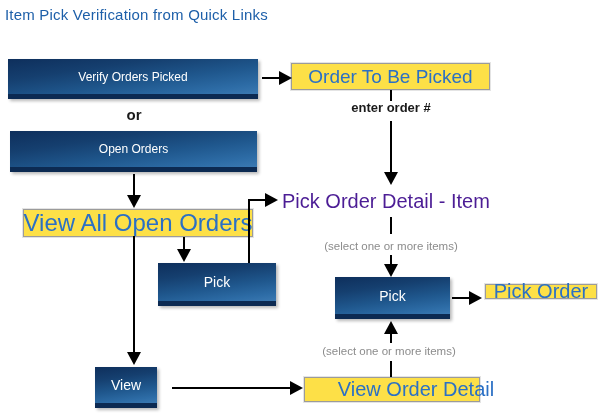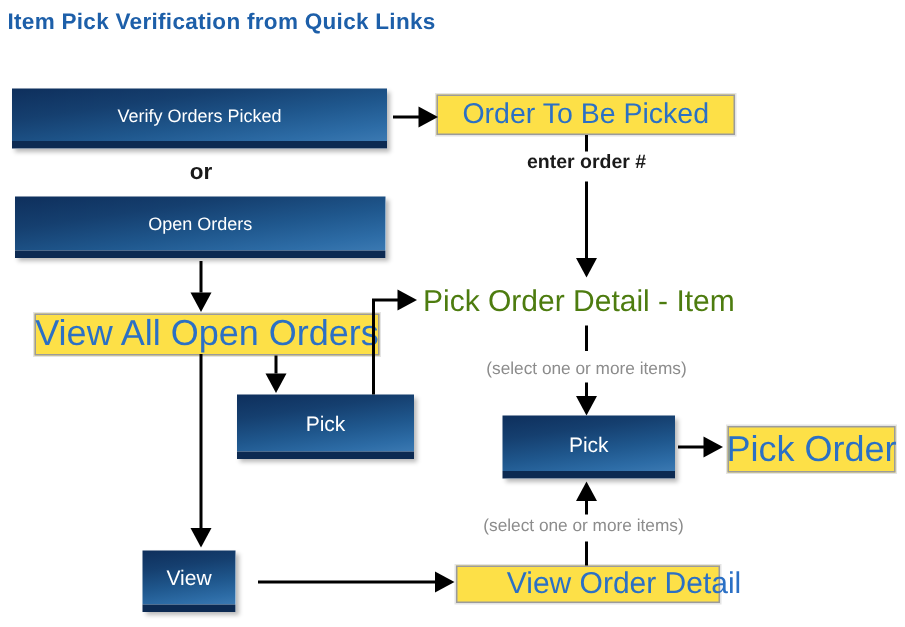--- a/index.html
+++ b/index.html
@@ -1,39 +1,39 @@
 <!DOCTYPE html>
 <html><head>
 <meta charset="utf-8">
 <style>
   html,body{margin:0;padding:0;background:#fff;}
   #stage{
     position:relative;width:603px;height:418px;background:#fff;overflow:hidden;
     font-family:"Liberation Sans","DejaVu Sans",sans-serif;
   }
   .title{
-    position:absolute;left:5px;top:6px;font-size:15px;font-weight:bold;color:#1d5fa9;
+    position:absolute;left:5px;top:6px;font-size:15px;font-weight:normal;color:#1d5fa9;
     letter-spacing:.2px;
   }
   .btn{
     position:absolute;display:flex;align-items:center;justify-content:center;
     background:linear-gradient(172deg,#0e2f5c 0%,#153f6f 30%,#1f578d 60%,#2d6ca6 85%,#3b79b2 100%);
     border-bottom:5px solid #0c2a52;
     box-shadow:2px 2px 3px rgba(0,0,0,.28);
     color:#fff;box-sizing:border-box;cursor:pointer;
   }
   .btn.big{font-weight:normal;font-size:12px;}
   .btn.small{font-size:14px;}
   .linkbox{
     position:absolute;display:flex;align-items:center;justify-content:center;
     background:#fde047;border:1px solid #9b9b9b;box-shadow:0 0 0 1px #e4e4e4;
     color:#2b70c5;box-sizing:border-box;white-space:nowrap;cursor:pointer;
   }
   .linktext{
-    position:absolute;color:#4d7c0f;font-size:20px;white-space:nowrap;cursor:pointer;
+    position:absolute;color:#4c1d95;font-size:20px;white-space:nowrap;cursor:pointer;
   }
   .note{position:absolute;text-align:center;color:#1a1a1a;}
   .note.gray{color:#8c8c8c;font-size:11.5px;}
   .hl{position:absolute;height:2px;background:#000;}
   .vl{position:absolute;width:2px;background:#000;}
   .ar{position:absolute;width:0;height:0;border-top:7px solid transparent;border-bottom:7px solid transparent;border-left:13px solid #000;}
   .ad{position:absolute;width:0;height:0;border-left:7px solid transparent;border-right:7px solid transparent;border-top:13px solid #000;}
   .au{position:absolute;width:0;height:0;border-left:7px solid transparent;border-right:7px solid transparent;border-bottom:13px solid #000;}
 </style>
 </head>
@@ -44,21 +44,21 @@
   <div class="title">Item Pick Verification from Quick Links</div>
 
   <div class="btn big" style="left:8px;top:59px;width:250px;height:40px;">Verify Orders Picked</div>
   <div class="btn big" style="left:10px;top:131px;width:247px;height:41px;">Open Orders</div>
   <div class="btn small" style="left:158px;top:263px;width:118px;height:43px;">Pick</div>
   <div class="btn small" style="left:335px;top:277px;width:115px;height:42px;">Pick</div>
   <div class="btn small" style="left:95px;top:367px;width:62px;height:41px;">View</div>
 
   <div class="linkbox" style="left:291px;top:63px;width:199px;height:27px;font-size:19px;">Order To Be Picked</div>
   <div class="linkbox" style="left:23px;top:209px;width:230px;height:28px;font-size:24px;">View All Open Orders</div>
-  <div class="linkbox" style="left:485px;top:284px;width:112px;height:31px;font-size:24px;">Pick Order</div>
+  <div class="linkbox" style="left:485px;top:284px;width:112px;height:15px;font-size:20px;">Pick Order</div>
   <div class="linkbox" style="left:304px;top:377px;width:176px;height:25px;font-size:20px;padding-left:48px;">View Order Detail</div>
   <div class="linktext" style="left:282px;top:190px;">Pick Order Detail - Item</div>
 
   <div class="note" style="left:110px;top:106px;width:48px;font-size:15px;font-weight:bold;">or</div>
   <div class="note" style="left:320px;top:100px;width:142px;font-size:13px;font-weight:600;text-align:center;">enter order #</div>
   <div class="note gray" style="left:310px;top:240px;width:162px;">(select one or more items)</div>
   <div class="note gray" style="left:308px;top:345px;width:162px;">(select one or more items)</div>
 
   <div class="hl" style="left:262px;top:77px;width:18px;"></div>
   <div class="ar" style="left:279px;top:71px;"></div>

